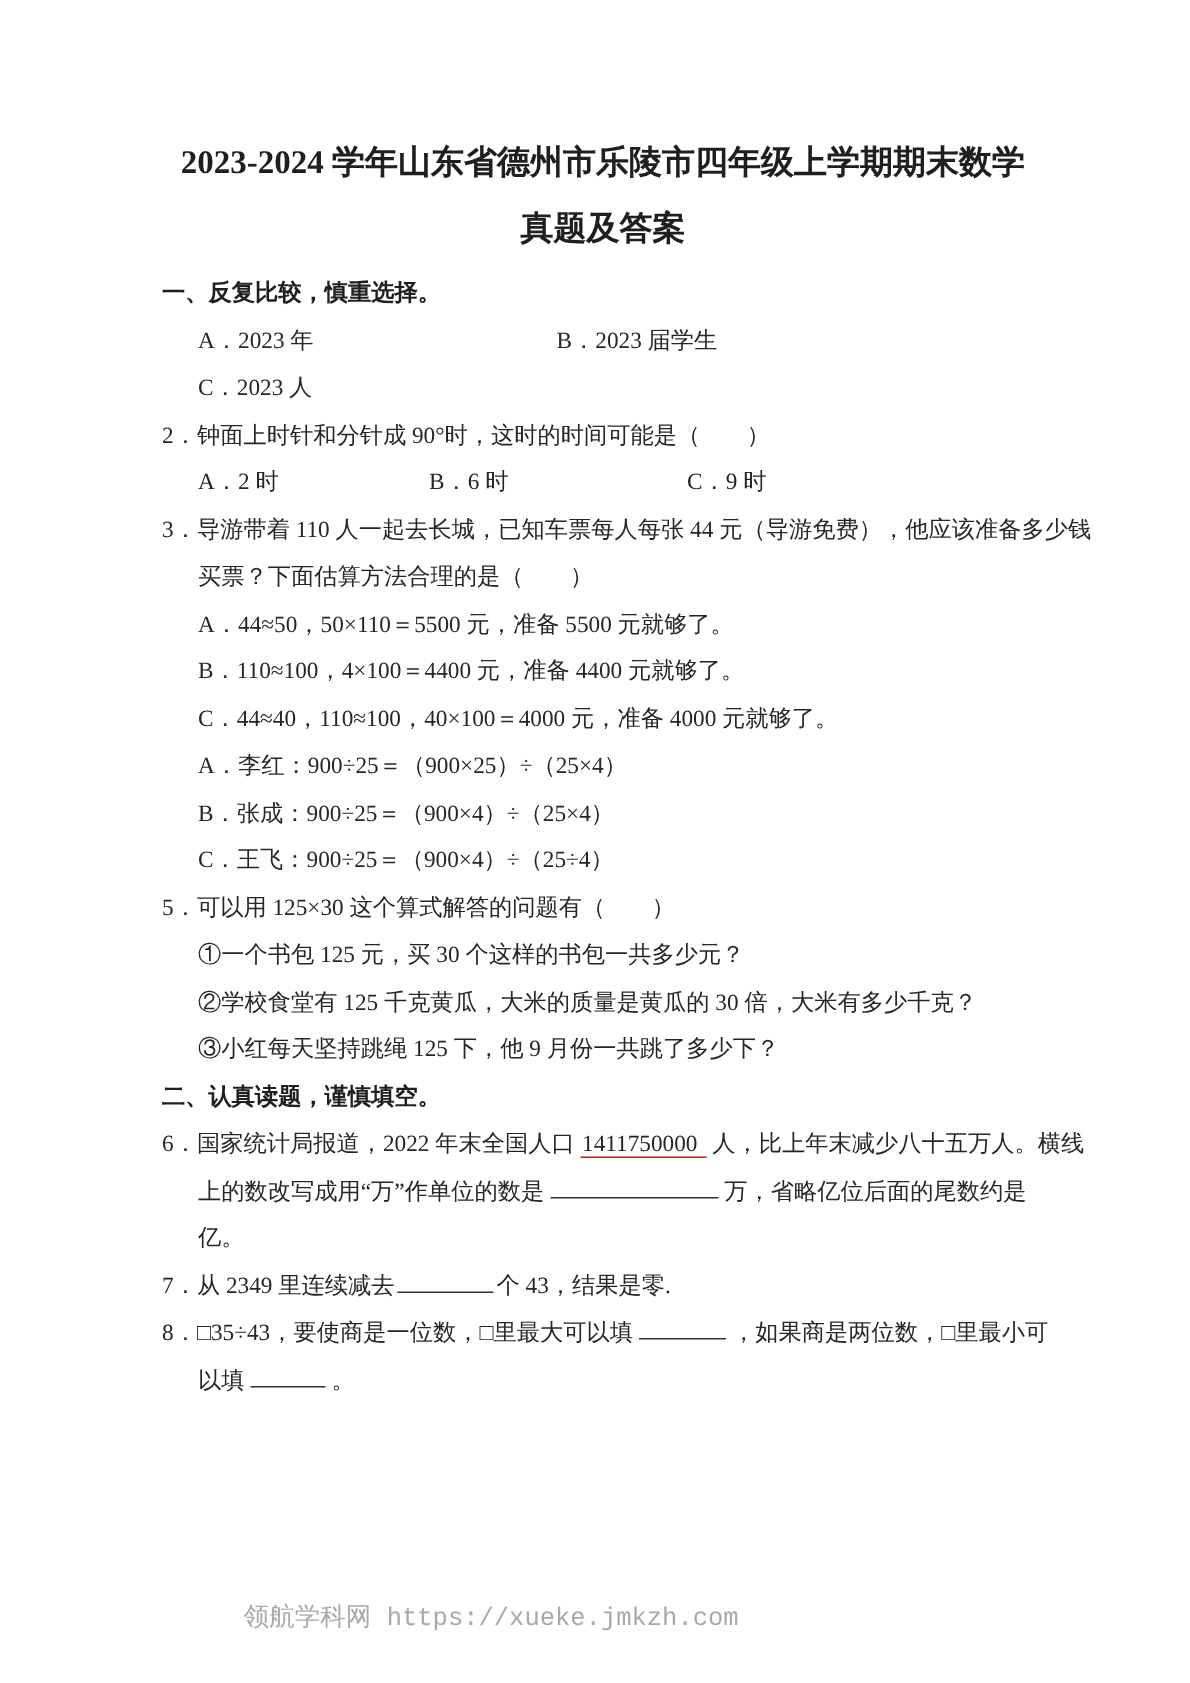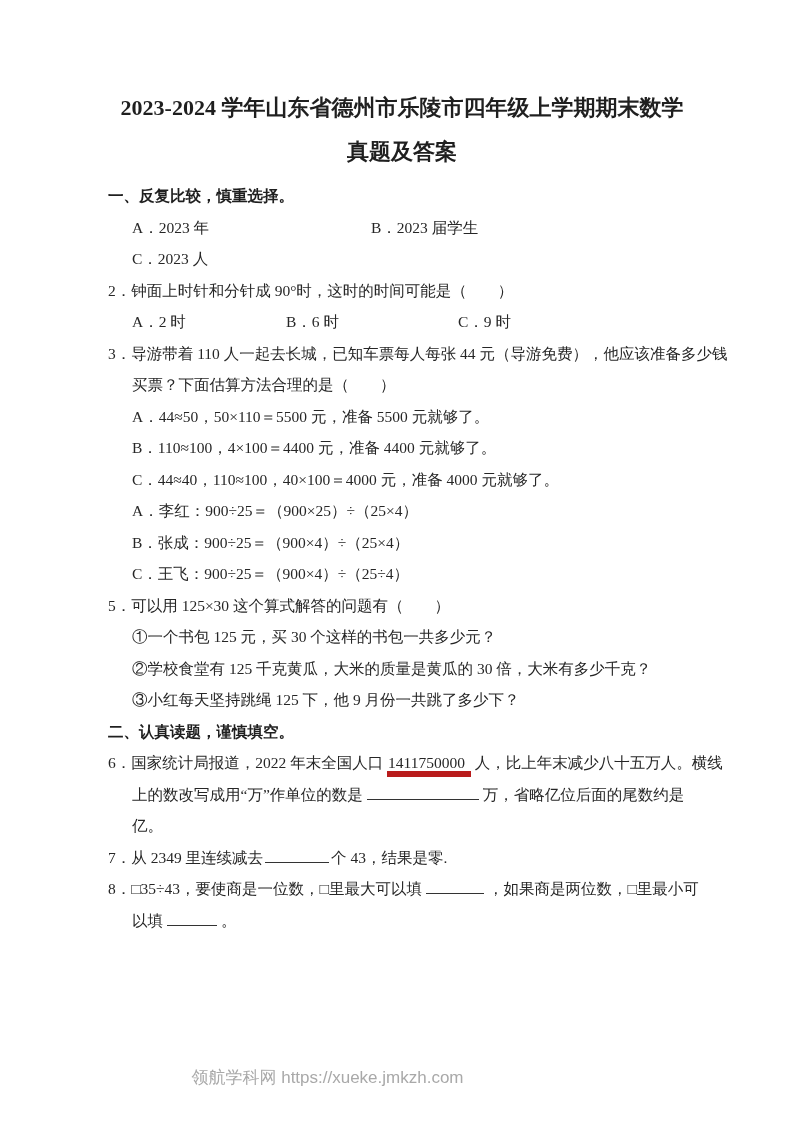--- a/index.html
+++ b/index.html
@@ -47,31 +47,31 @@
     border-bottom: 1px solid #333333;
     height: 14px;
     vertical-align: baseline;
     margin: 0 4px;
   }
   .blank-q6 { width: 112px; }
   .blank-q7 { width: 64px; margin: 0 2px; }
   .blank-q8a { width: 58px; }
   .blank-q8b { width: 50px; }
   .num-underlined {
-    border-bottom: 6px solid #b91c1c;
+    border-bottom: 1px solid #b91c1c;
     padding-right: 6px;
     padding-left: 1px;
   }
   .footer {
     position: absolute;
     top: 1066px;
     left: 0;
     width: 655px;
     text-align: center;
-    font-family: Liberation Sans, sans-serif;
+    font-family: Liberation Mono, monospace;
     font-size: 17px;
     color: #a9a9a9;
   }
 </style>
 </head>
 <body>
 
 <div class="content">
 
   <div class="title">

